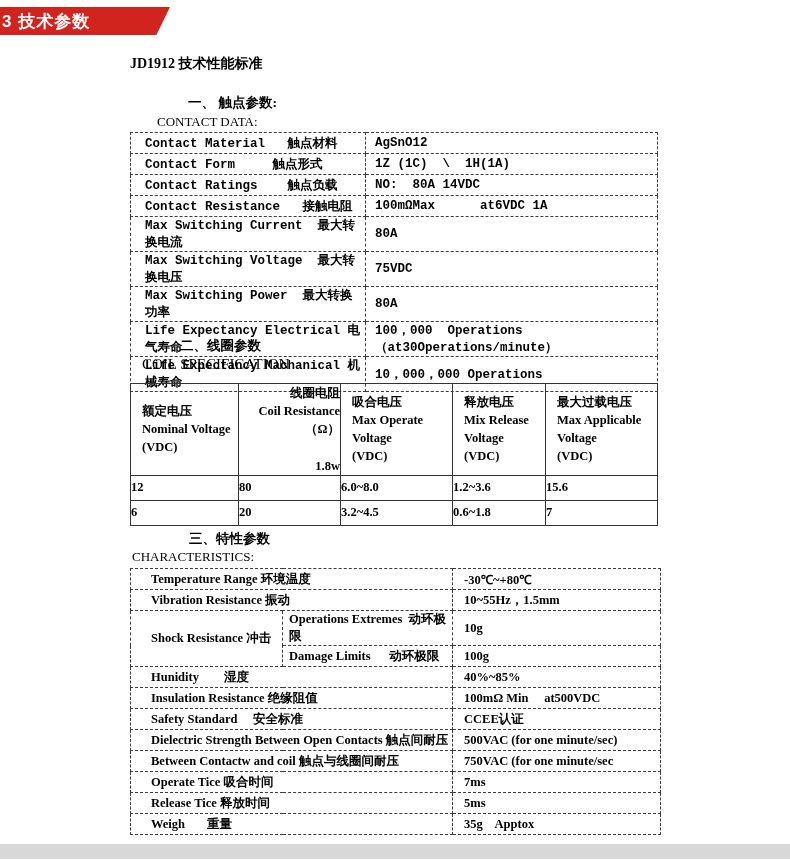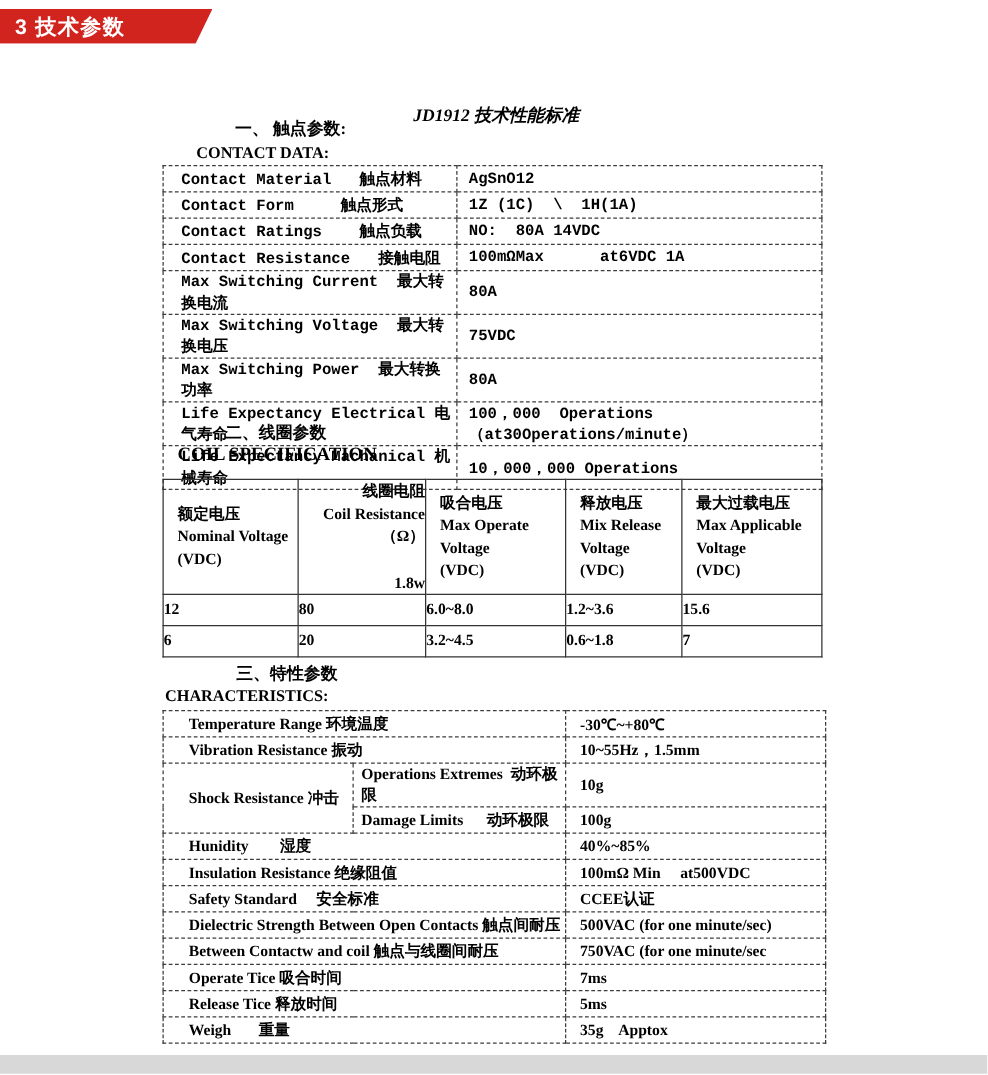--- a/index.html
+++ b/index.html
@@ -11,36 +11,36 @@
     color:#000;
     overflow:hidden;
   }
   
   .banner {
     position:absolute; top:7px; left:0;
     width:170px; height:28px;
     background:#d2241f;
     clip-path:polygon(0 0, 100% 0, 92% 100%, 0 100%);
     display:flex; align-items:center;
-    padding-left:12px;
+    padding-left:2px;
   }
   .banner .banner-text {
     color:#fff;
     font-family:"Liberation Sans", sans-serif;
     font-weight:bold;
     font-size:17px;
     letter-spacing:1px;
   }
   .content { position:absolute; left:130px; top:0; width:534px; }
   .doc-title {
-    position:absolute; top:84px; left:0; width:100%;
-    text-align:center; font-weight:bold; font-size:14px;font-style:italic;
+    position:absolute; top:55px; left:0; width:100%;
+    text-align:left; font-weight:bold; font-size:14px;
   }
   .h-cn { font-weight:bold; font-size:13.5px;margin-left:48px; }
-  .h-en { font-weight:bold; font-size:13px; }
+  .h-en { font-weight:normal; font-size:13px; }
   .h1   { position:absolute; top:94px;  left:10px; }
   .sub1 { position:absolute; top:114px; left:27px; }
   .h2   { position:absolute; top:337px; left:2px; }
   .sub2 { position:absolute; top:356px; left:12px; font-size:15px; }
   .h3   { position:absolute; top:530px; left:11px; }
   .sub3 { position:absolute; top:549px; left:2px; }
 
   table { border-collapse:collapse; table-layout:fixed; }
   td, th {
     font-weight:bold; font-size:12.5px;

